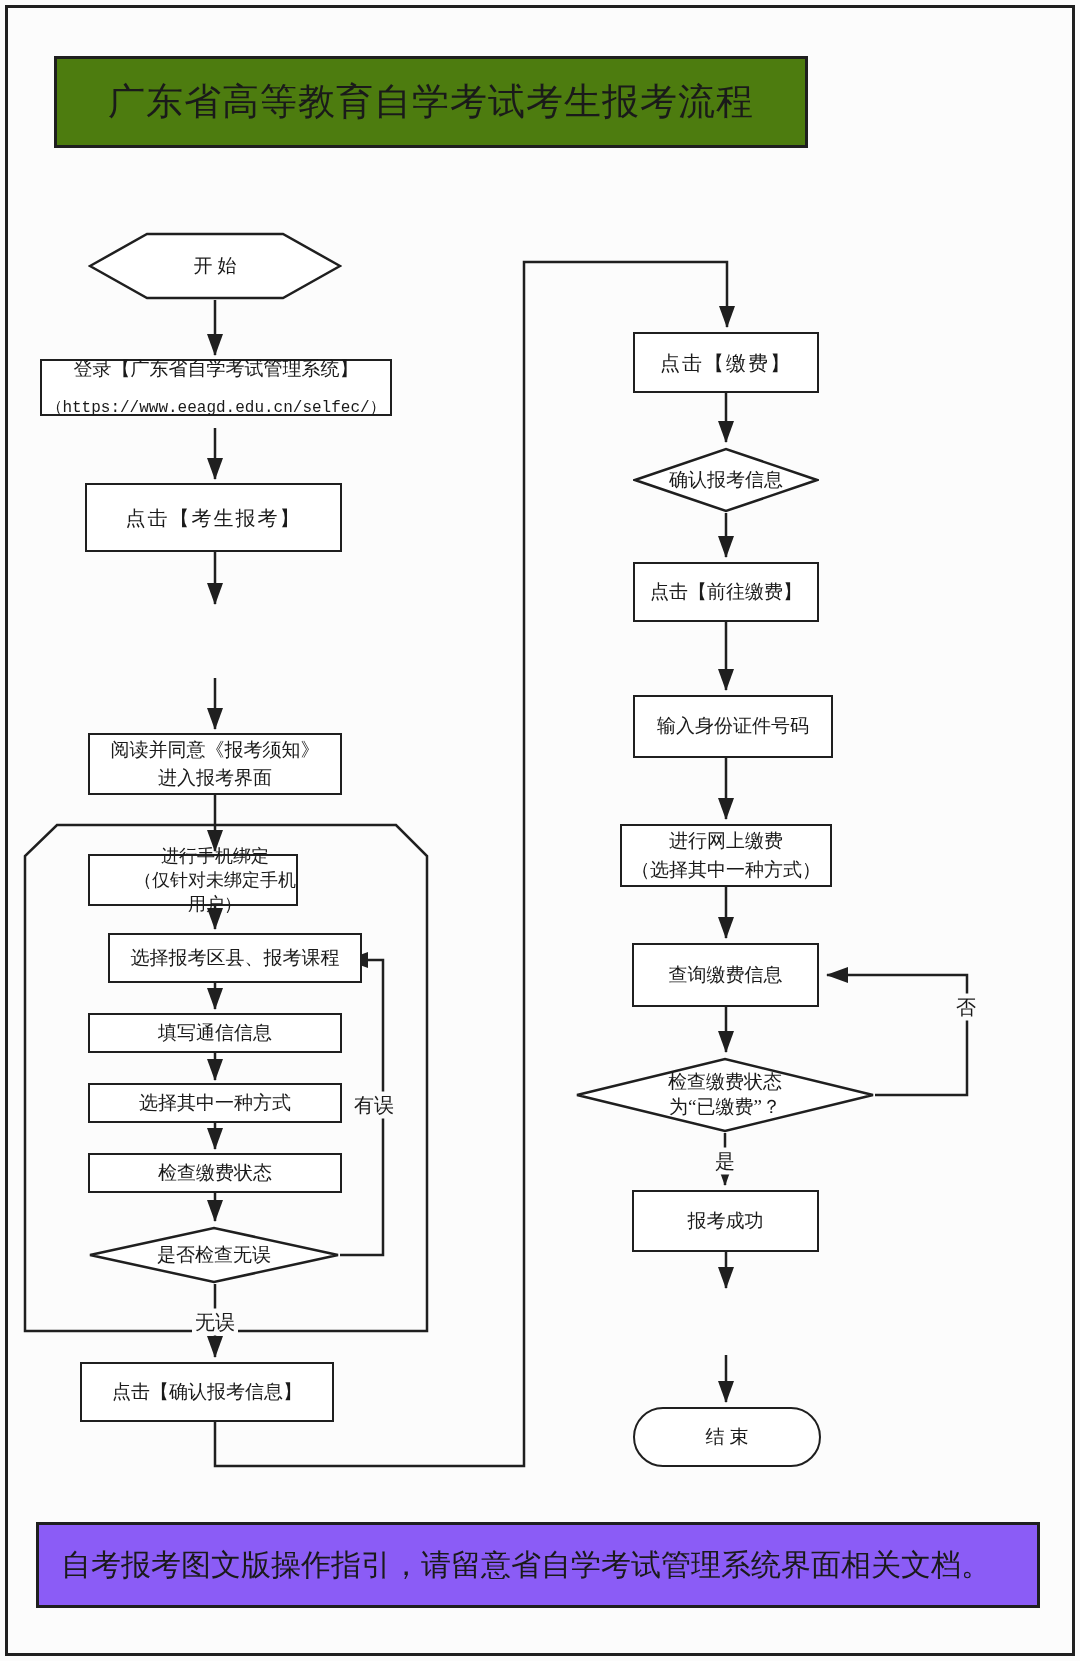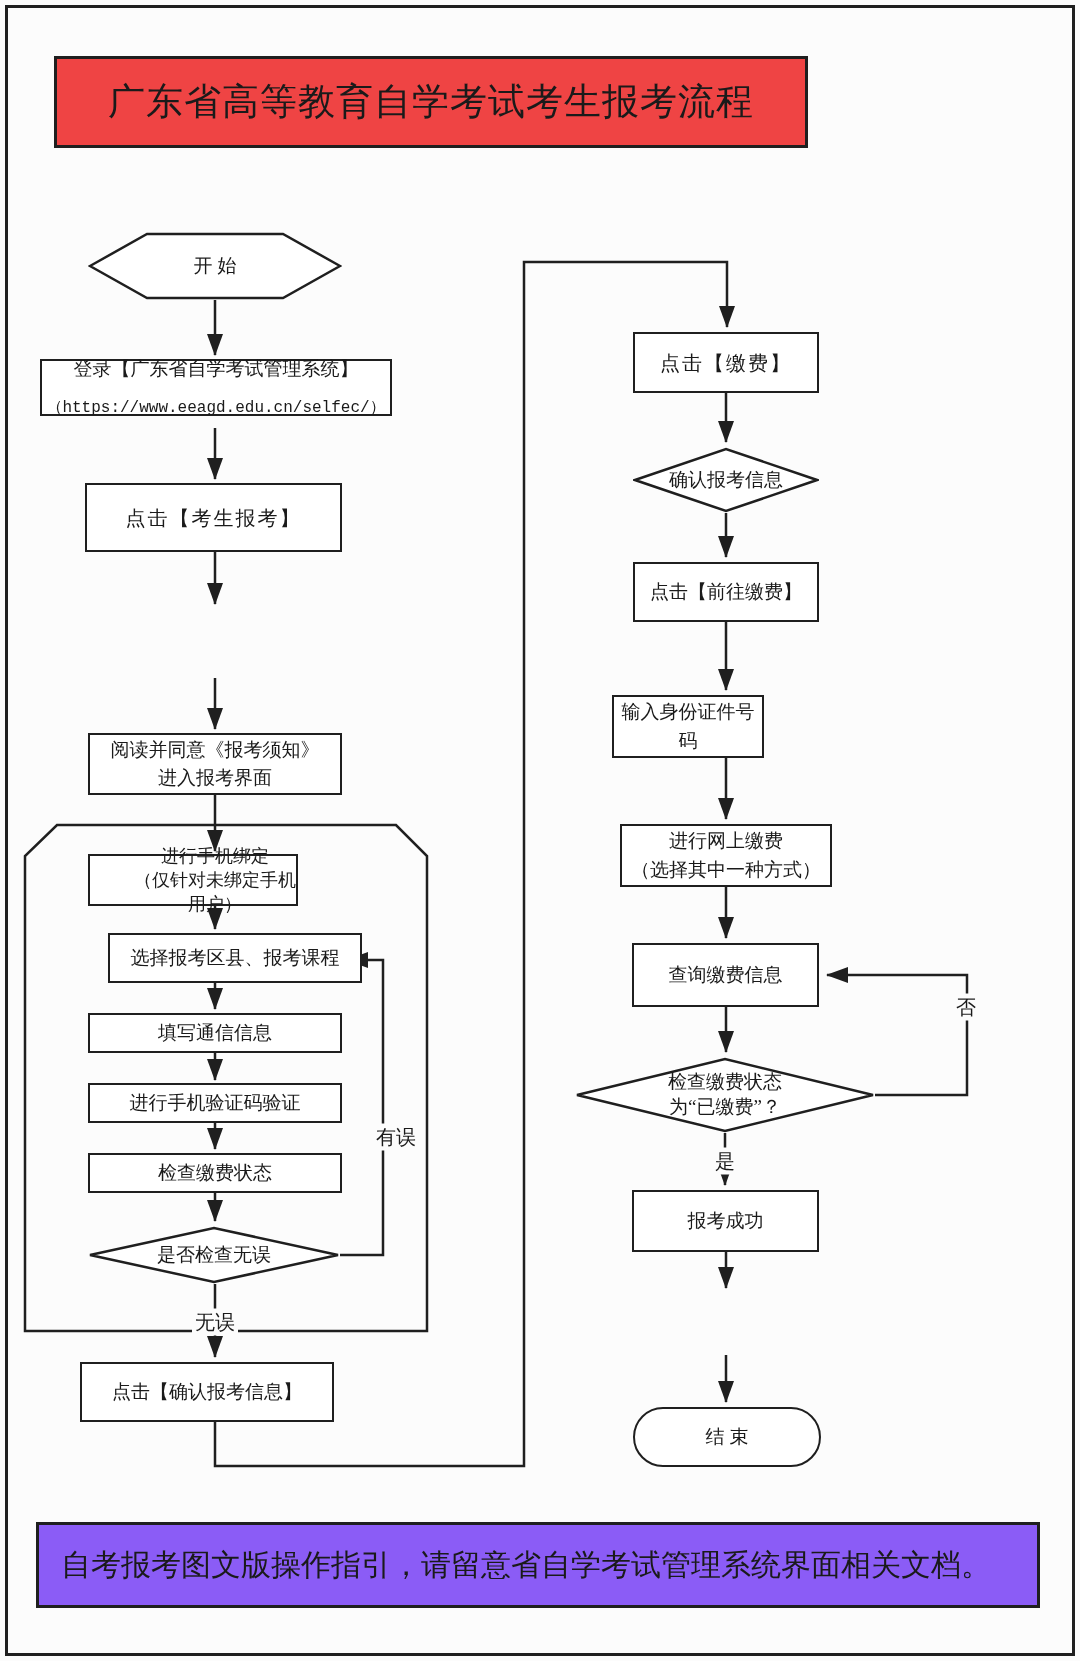--- a/index.html
+++ b/index.html
@@ -7,21 +7,21 @@
     position:relative;width:1080px;height:1661px;background:#fcfcfc;
     font-family:"Liberation Serif","DejaVu Serif",serif;color:#1a1a1a;
     overflow:hidden;margin:0 auto;
   }
   .outer-frame{
     position:absolute;left:5px;top:5px;right:5px;bottom:5px;
     border:3px solid #1f1f1f;pointer-events:none;
   }
   .title-box{
     position:absolute;left:54px;top:56px;width:754px;height:92px;
-    border:3px solid #1f1f1f;box-sizing:border-box;background:#ef4444;
+    border:3px solid #1f1f1f;box-sizing:border-box;background:#4d7c0f;
     display:flex;align-items:center;justify-content:center;
     font-size:37px;letter-spacing:1px;font-weight:400;
   }
   .footer-box{
     position:absolute;left:36px;top:1522px;width:1004px;height:86px;
     border:3px solid #1f1f1f;box-sizing:border-box;background:#8b5cf6;
     display:flex;align-items:center;font-size:30px;padding-left:22px;
   }
   svg.layer{position:absolute;left:0;top:0;}
   .node{
@@ -123,21 +123,21 @@
 
   <div class="node" style="left:88px;top:933px;width:254px;height:50px;margin-left:20px;">
     <span>选择报考区县、报考课程</span>
   </div>
 
   <div class="node" style="left:88px;top:1013px;width:254px;height:40px;">
     <span>填写通信信息</span>
   </div>
 
   <div class="node" style="left:88px;top:1083px;width:254px;height:40px;">
-    <span>进行手机验证码验证</span>
+    <span>选择其中一种方式</span>
   </div>
 
   <div class="node" style="left:88px;top:1153px;width:254px;height:40px;">
     <span>检查缴费状态</span>
   </div>
 
   <div class="shape-node" style="left:88px;top:1226px;width:252px;height:58px;">
     <svg width="252" height="58" viewBox="0 0 252 58">
       <polygon points="2,29 126,2 250,29 126,56" fill="#ffffff" stroke="#1f1f1f" stroke-width="2.5"></polygon>
     </svg>
@@ -156,21 +156,21 @@
     <svg width="186" height="66" viewBox="0 0 186 66">
       <polygon points="2,33 93,2 184,33 93,64" fill="#ffffff" stroke="#1f1f1f" stroke-width="2.5"></polygon>
     </svg>
     <div class="lbl">确认报考信息</div>
   </div>
 
   <div class="node" style="left:633px;top:562px;width:186px;height:60px;">
     <span>点击【前往缴费】</span>
   </div>
 
-  <div class="node" style="left:612px;top:695px;width:152px;height:63px;justify-content:center;">
+  <div class="node" style="left:633px;top:695px;width:200px;height:63px;justify-content:center;">
     <span>输入身份证件号码</span>
   </div>
 
   <div class="node" style="left:620px;top:824px;width:212px;height:63px;line-height:1.5;">
     <span>进行网上缴费</span>
     <span>（选择其中一种方式）</span>
   </div>
 
   <div class="node" style="left:632px;top:943px;width:187px;height:64px;">
     <span>查询缴费信息</span>
@@ -189,21 +189,21 @@
   <div class="node" style="left:632px;top:1190px;width:187px;height:62px;">
     <span>报考成功</span>
   </div>
 
 
   <div class="node stadium" style="left:633px;top:1407px;width:188px;height:60px;">
     <span class="spread">结束</span>
   </div>
 
   <div class="edge-label" style="left:215px;top:1322px;">无误</div>
-  <div class="edge-label" style="left:396px;top:1105px;margin-top:32px;">有误</div>
+  <div class="edge-label" style="left:374px;top:1105px;">有误</div>
   <div class="edge-label" style="left:725px;top:1161px;">是</div>
   <div class="edge-label" style="left:966px;top:1007px;">否</div>
 
   <div class="footer-box">
     <span>自考报考图文版操作指引，请留意省自学考试管理系统界面相关文档。</span>
   </div>
 
 </div>
 
 </body></html>

